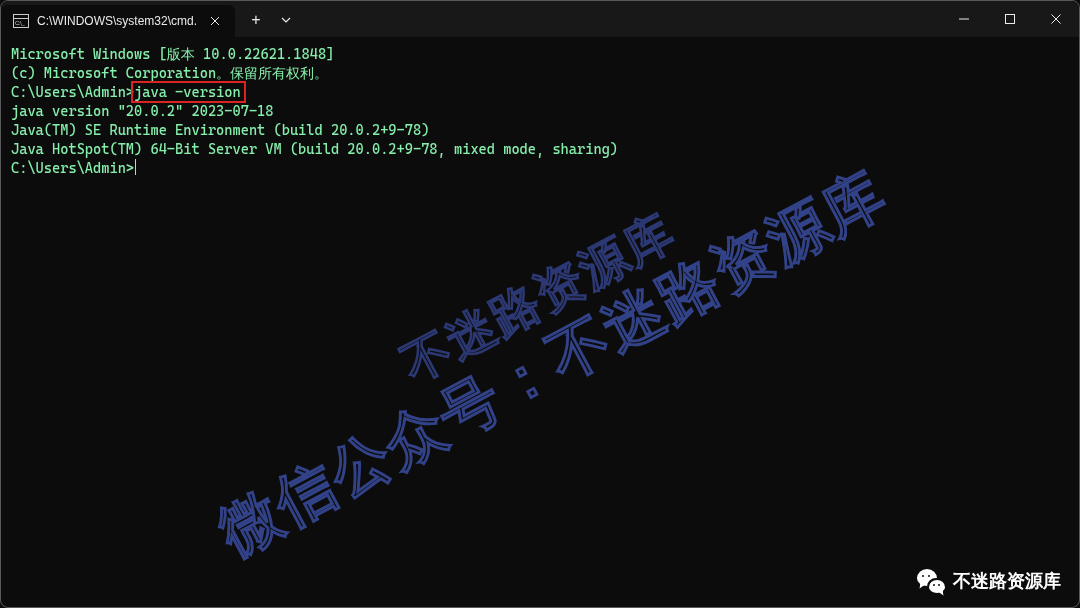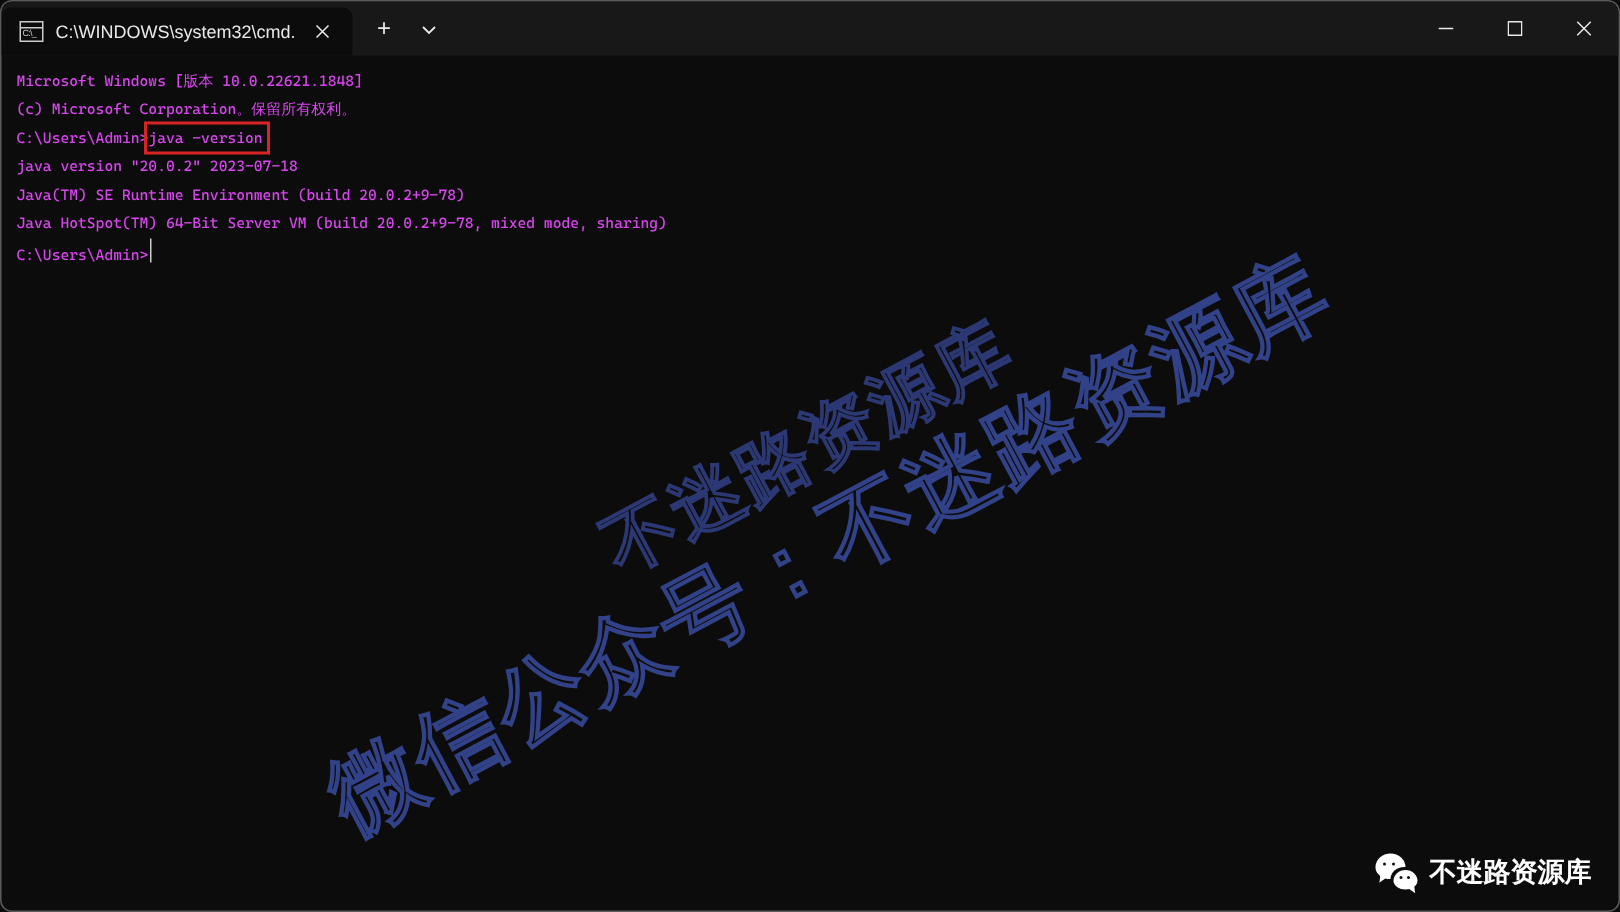--- a/index.html
+++ b/index.html
@@ -114,23 +114,23 @@
   .win-btn svg { display: block; }
 
   .terminal {
     flex: 1;
     padding: 8px 10px;
     position: relative;
   }
   .terminal pre {
     margin: 0;
     font-family: Consolas, "Cascadia Mono", "Courier New", monospace;
-    font-size: 10px;
+    font-size: 14px;
     line-height: 19px;
-    color: #d946ef;
+    color: #86efac;
     white-space: pre;
   }
   .terminal .line { display: block; }
   .highlight {
     display: inline-block;
     position: relative;
   }
   .highlight::after {
     content: "";
     position: absolute;

